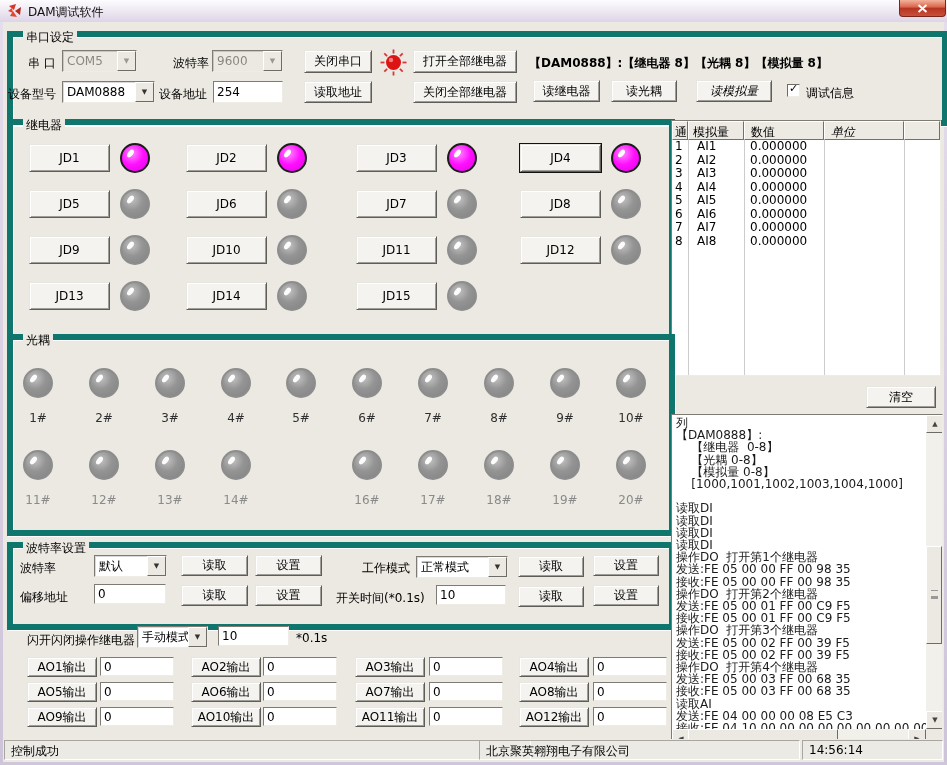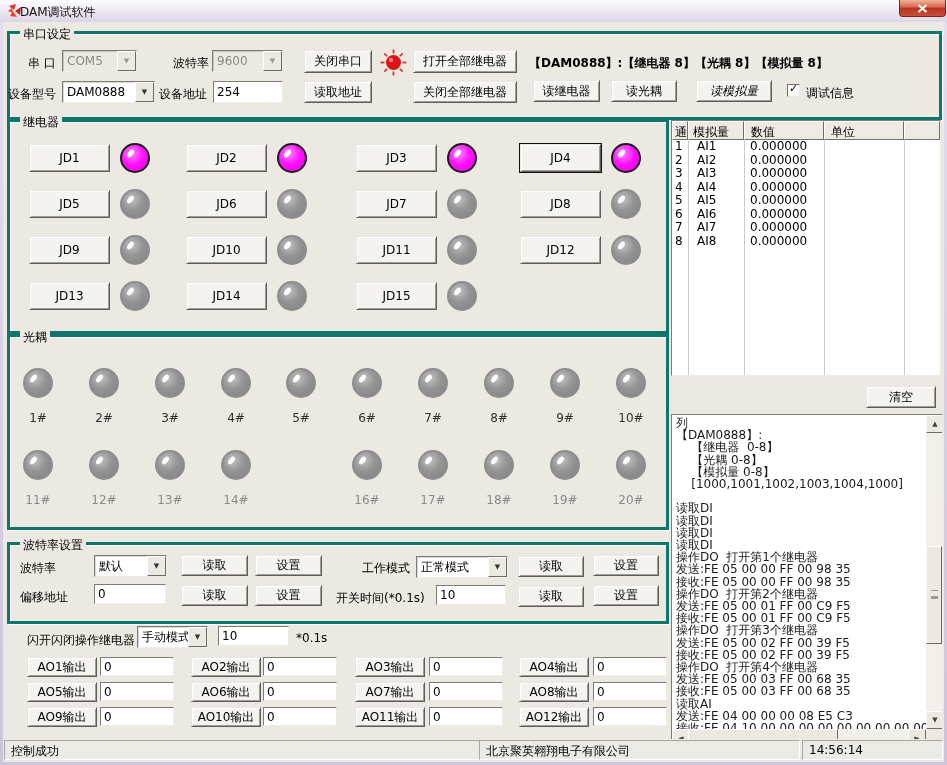--- a/index.html
+++ b/index.html
@@ -1,29 +1,29 @@
 <!DOCTYPE html>
 <html><head>
 <meta charset="utf-8">
 <style>
   html,body{margin:0;padding:0;background:#9b8fa6;}
   .stage{position:relative;width:947px;height:765px;font-family:"DejaVu Sans",sans-serif;font-size:12px;color:#000;
          background:#d9d2e0;outline:1px solid #55515d;overflow:hidden;}
   .titlebar{position:absolute;left:0;top:0;width:947px;height:22px;
             background:linear-gradient(#fdfcfe,#eae4f0 60%,#ddd4e6);border-bottom:1px solid #b9aec5;}
   .appicon{position:absolute;left:7px;top:3px;}
-  .title{position:absolute;left:20px;top:4px;font-size:12px;color:#111;white-space:nowrap;text-align:center;}
+  .title{position:absolute;left:28px;top:4px;font-size:12px;color:#111;white-space:nowrap;text-align:center;}
   .closebtn{position:absolute;left:899px;top:0;width:45px;height:16px;border:1px solid #7c241a;border-top:none;
             border-radius:0 0 4px 4px;background:linear-gradient(#f2b29b,#d9654a 45%,#b53322 50%,#c8503a);
             display:flex;align-items:center;justify-content:center;}
   .client{position:absolute;left:3px;top:22px;width:941px;height:717px;background:#ece9e2;}
   .sideborder{position:absolute;top:22px;width:3px;height:740px;background:linear-gradient(#e4ddec,#cec4da);}
   .bottomborder{position:absolute;left:0;top:762px;width:947px;height:3px;background:#cfc6da;}
 
-  .gb{position:absolute;border:3px solid #0f766e;box-shadow:1px 1px 0 #fff, inset 1px 1px 0 #fff;}
+  .gb{position:absolute;border:6px solid #0f766e;box-shadow:1px 1px 0 #fff, inset 1px 1px 0 #fff;}
   .gl{position:absolute;top:-8px;left:10px;background:#ece9e2;padding:0 3px;font-size:12px;white-space:nowrap;}
   .lbl{position:absolute;font-size:12px;white-space:nowrap;}
 
   button{font-family:"DejaVu Sans",sans-serif;}
   .btn{position:absolute;display:flex;align-items:center;justify-content:center;font-size:12px;color:#000;
        background:#f4f3f0;border:1px solid;border-color:#e8e6e1 #5f5d58 #5f5d58 #e8e6e1;
        box-shadow:inset 1px 1px 0 #fff, inset -1px -1px 0 #9f9d98;padding:0;cursor:default;white-space:nowrap;}
   .btn.disabled{color:#000000;}
   .btn.focus{outline:1.5px solid #111;}
 
@@ -224,21 +224,21 @@
   <div class="jdcell" style="left:356px;top:282px;">
       <button class="btn jd disabled">JD15</button>
       <span class="led" style="left:91px;"></span>
     </div>
 
   <div class="table">
     <div class="thead">
       <div class="th" style="width:16px;padding-left:2px;">通</div>
       <div class="th" style="width:56px;">模拟量</div>
       <div class="th" style="width:80px;padding-left:6px;">数值</div>
-      <div class="th" style="width:80px;padding-left:6px;">单位</div>
+      <div class="th" style="width:80px;padding-left:6px;font-style:italic;">单位</div>
       <div class="th" style="width:36px;"></div>
     </div>
     <div class="tgrid">
         <i style="left:16px;"></i>
         <i style="left:72px;"></i>
         <i style="left:152px;"></i>
         <i style="left:232px;"></i>
       </div>
     <div class="trow">
         <div class="td" style="width:16px;padding-left:3px;">1</div>

